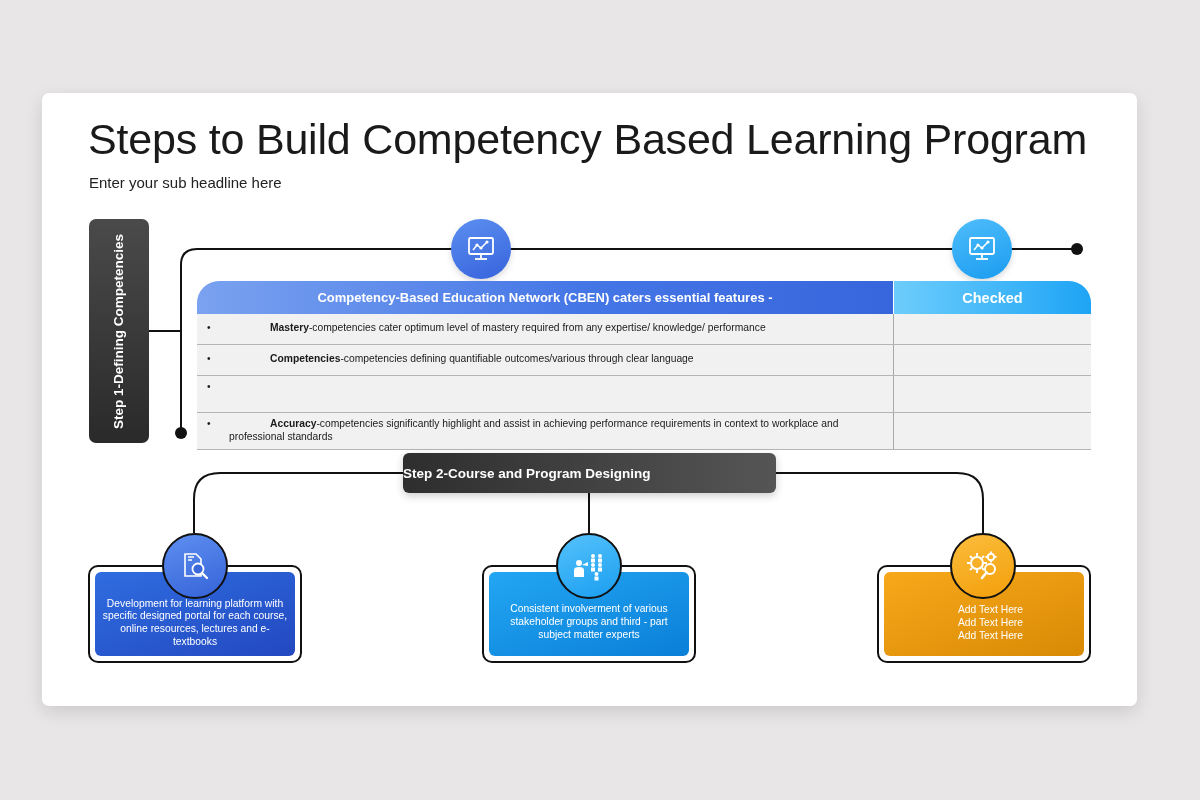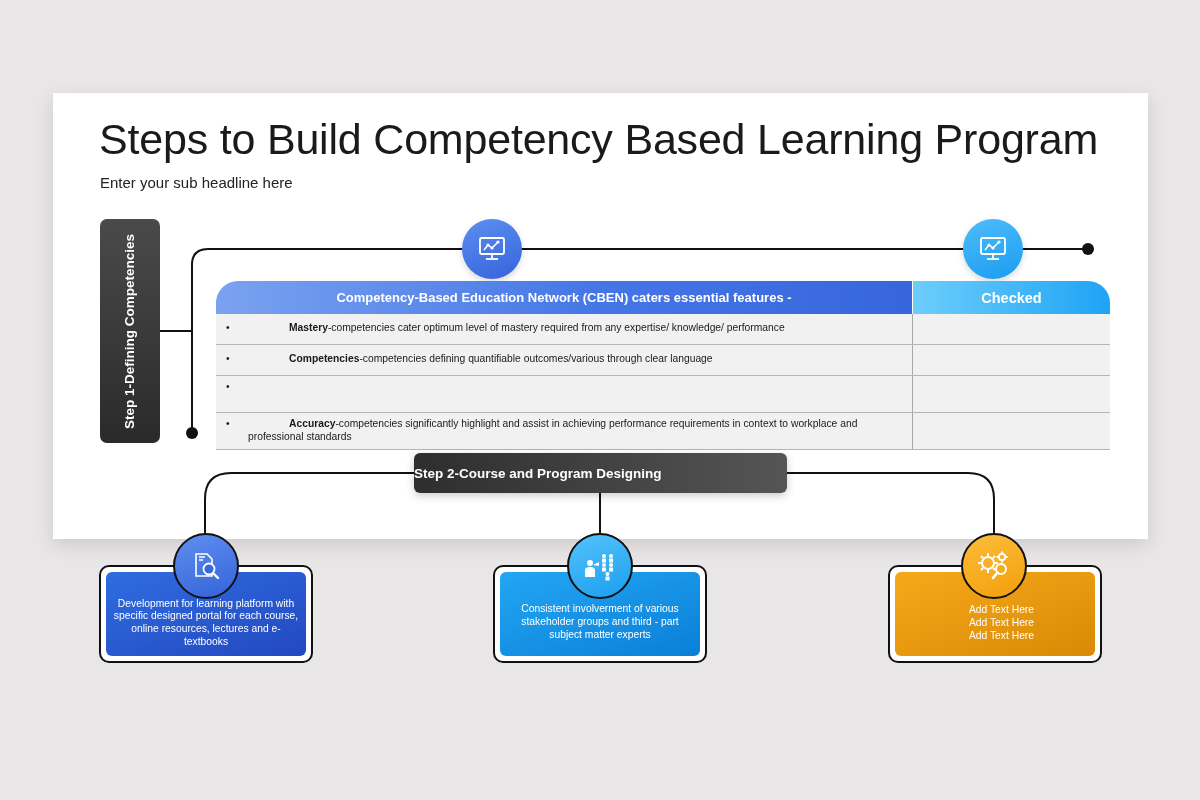--- a/index.html
+++ b/index.html
@@ -3,23 +3,24 @@
 <meta charset="utf-8">
 <style>
   * { box-sizing: border-box; margin: 0; padding: 0; }
   html, body { width: 1200px; height: 800px; overflow: hidden; }
   body {
     background: #e8e6e7;
     font-family: "Liberation Sans", "DejaVu Sans", sans-serif;
     position: relative;
   }
   .slide {
-    position: absolute; left: 53px; top: 93px; width: 1095px; height: 446px;
+    position: absolute; left: 42px; top: 93px; width: 1095px; height: 613px;
     background: #ffffff;
     box-shadow: 0 6px 18px rgba(0,0,0,0.12);
+    border-radius: 7px;
   }
   .abs { position: absolute; }
   .title {
     left: 46px; top: 22px; font-size: 43px; color: #1a1a1a; white-space: nowrap;
     letter-spacing: -0.2px;
   }
   .subtitle { left: 47px; top: 81px; font-size: 15px; color: #222; white-space: nowrap; }
 
   
   .lines { position: absolute; left: 0; top: 0; width: 1095px; height: 613px; pointer-events: none; }
@@ -37,21 +38,21 @@
 
   .icon-circle {
     width: 60px; height: 60px; border-radius: 50%;
     display: flex; align-items: center; justify-content: center;
     box-shadow: 0 3px 6px rgba(0,0,0,0.15);
   }
   .ic-blue { background: linear-gradient(160deg, #5b8ff0, #3763dc); }
   .ic-cyan { background: linear-gradient(160deg, #4fbdfb, #1a9cf0); }
 
   
-  .tbl { left: 155px; top: 188px; width: 894px; margin-left: 8px; }
+  .tbl { left: 155px; top: 188px; width: 894px; }
   .thead { display: flex; height: 33px; }
   .th-main {
     width: 696px; height: 33px; border-top-left-radius: 22px;
     background: linear-gradient(90deg, #7aa2f0, #4576e6 55%, #3766dc);
     color: #fff; font-weight: bold; font-size: 13px;
     display: flex; align-items: center; justify-content: center;
   }
   .th-check {
     width: 198px; height: 33px; border-top-right-radius: 22px;
     background: linear-gradient(90deg, #6dcdfc, #1ea4f5);

